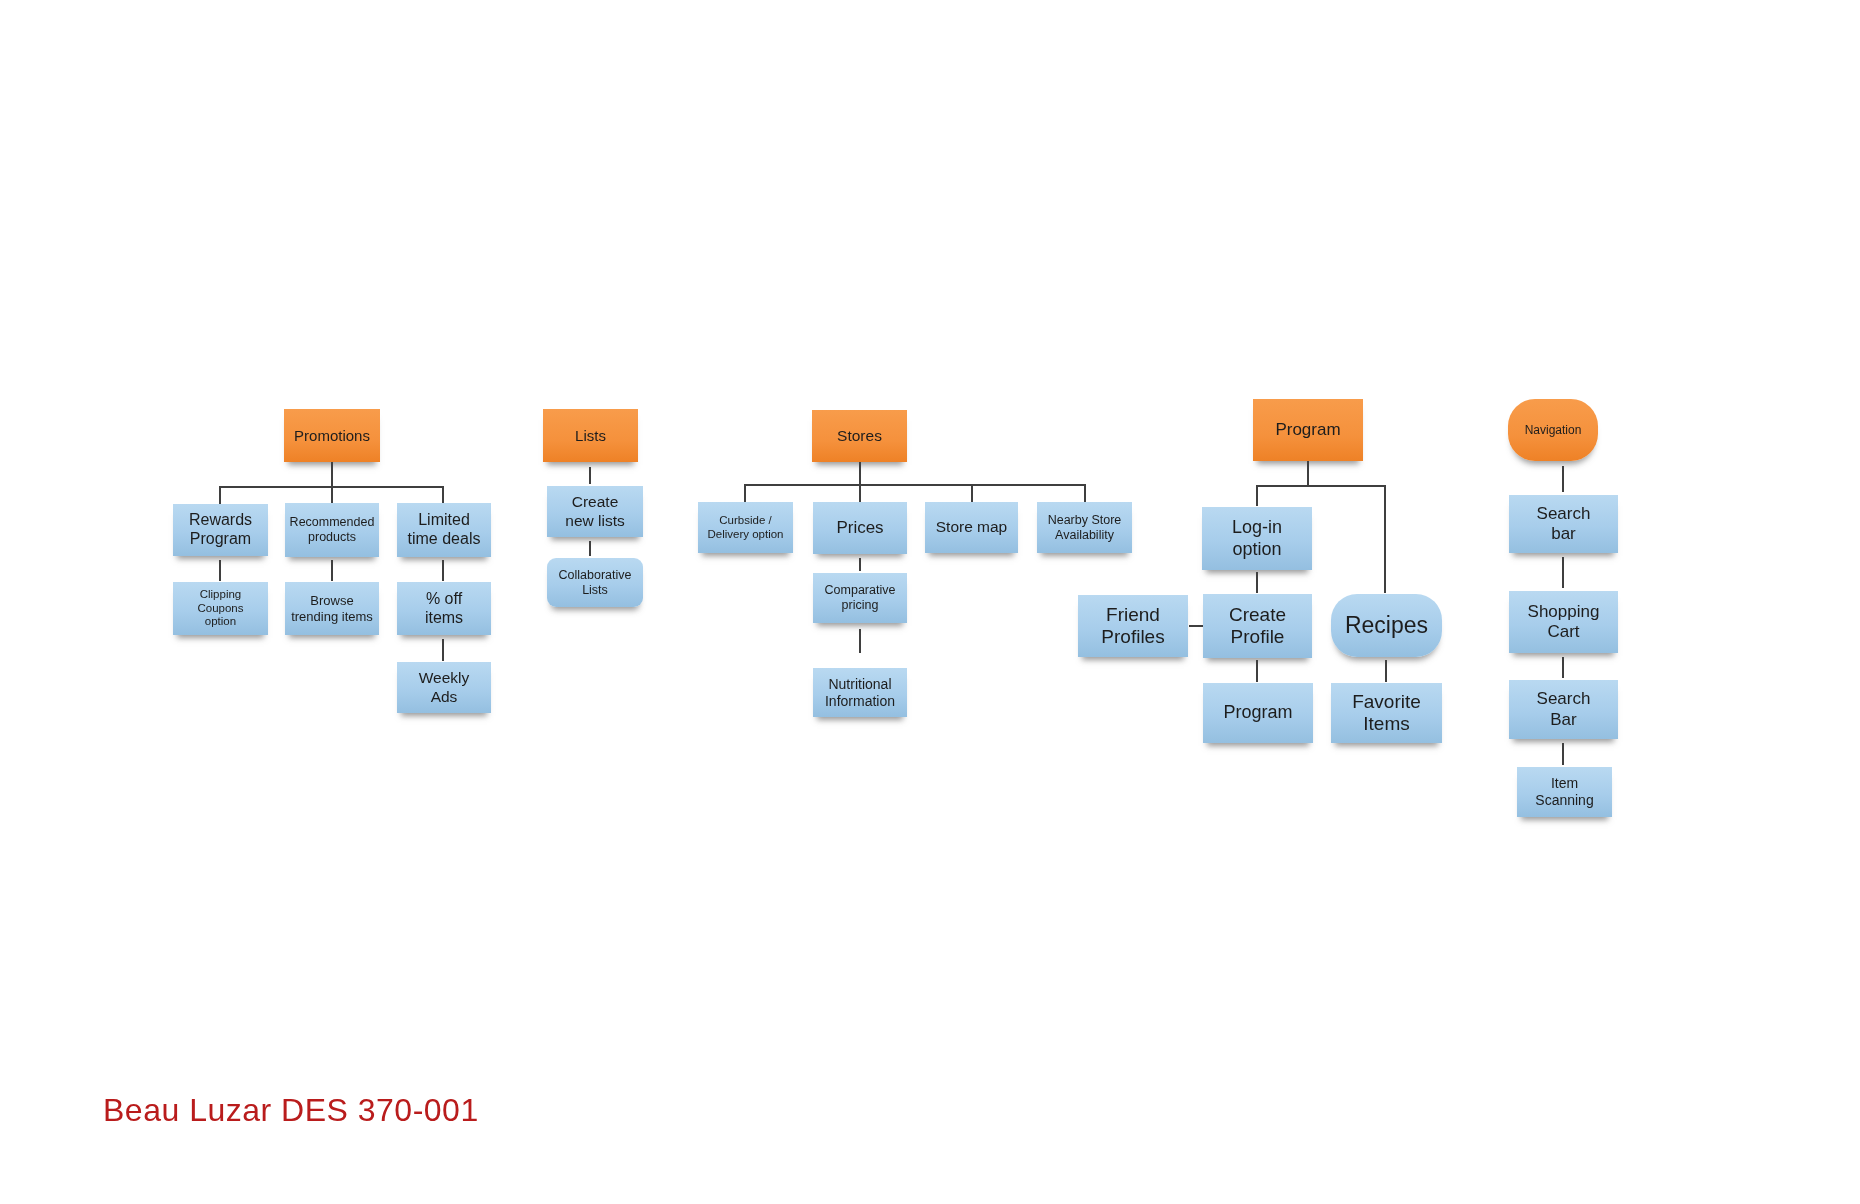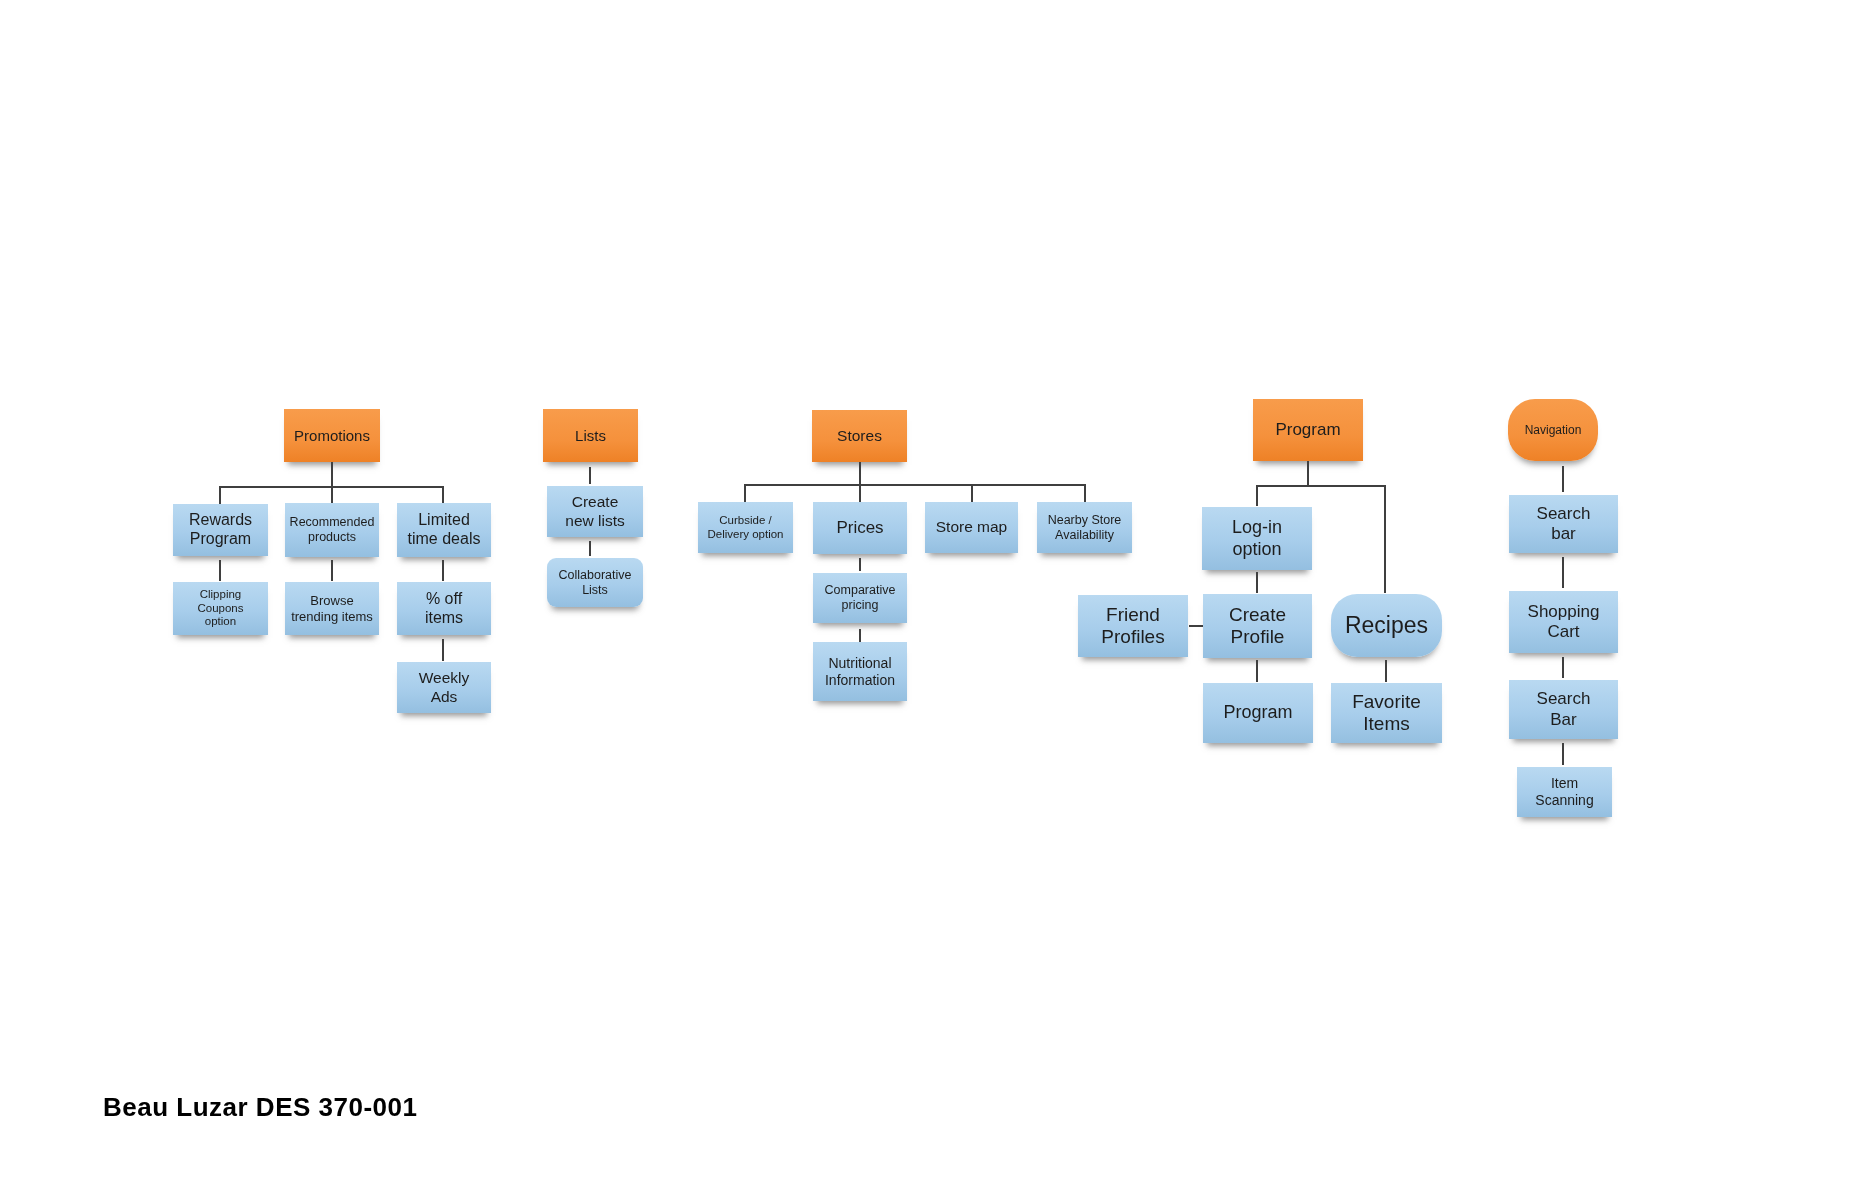--- a/index.html
+++ b/index.html
@@ -7,21 +7,21 @@
     position:relative;width:1860px;height:1204px;background:#ffffff;overflow:hidden;
     font-family:"Liberation Sans", sans-serif;
   }
   .title{
     position:absolute;left:100px;top:76px;margin:0;
     font-size:97px;font-weight:800;letter-spacing:-2px;line-height:1.05;
     color:#5E8762;font-family:"Liberation Sans", sans-serif;
   }
   .credit{
     position:absolute;left:103px;top:1092px;
-    font-size:26px;letter-spacing:0.5px;color:#000000;font-weight:bold;
+    font-size:32px;letter-spacing:0.5px;color:#b91c1c;
   }
   .note{
     position:absolute;box-sizing:border-box;
     display:flex;align-items:center;justify-content:center;
     text-align:center;white-space:pre-line;
     color:#1d1d1d;line-height:1.18;
     box-shadow:0 7px 6px -4px rgba(70,70,70,.55);
   }
   .note.orange{background:linear-gradient(180deg,#f89c4b 0%,#f5913c 60%,#ee8126 100%);}
   .note.blue{background:linear-gradient(180deg,#b9d9f1 0%,#a7cdeb 55%,#94bfe0 100%);}
@@ -80,21 +80,21 @@
 
   <div class="note orange" style="left:812px;top:410px;width:95px;height:52px;font-size:15.5px;">Stores</div>
   <div class="note blue" style="left:698px;top:502px;width:95px;height:51px;font-size:11.5px;">Curbside /
 Delivery option</div>
   <div class="note blue" style="left:813px;top:502px;width:94px;height:52px;font-size:17px;">Prices</div>
   <div class="note blue" style="left:925px;top:502px;width:93px;height:51px;font-size:15.5px;">Store map</div>
   <div class="note blue" style="left:1037px;top:502px;width:95px;height:51px;font-size:12.5px;">Nearby Store
 Availability</div>
   <div class="note blue" style="left:813px;top:573px;width:94px;height:50px;font-size:12.5px;">Comparative
 pricing</div>
-  <div class="note blue" style="left:813px;top:642px;width:94px;height:59px;font-size:14px;">Nutritional
+  <div class="note blue" style="left:813px;top:668px;width:94px;height:49px;font-size:14px;">Nutritional
 Information</div>
 
   <div class="line" style="left:1307px;top:461px;width:2px;height:26px;"></div>
   <div class="line" style="left:1256px;top:485px;width:130px;height:2px;"></div>
   <div class="line" style="left:1256px;top:485px;width:2px;height:21px;"></div>
   <div class="line" style="left:1384px;top:485px;width:2px;height:108px;"></div>
   <div class="line" style="left:1256px;top:572px;width:2px;height:21px;"></div>
   <div class="line" style="left:1189px;top:625px;width:14px;height:2px;"></div>
   <div class="line" style="left:1256px;top:660px;width:2px;height:22px;"></div>
   <div class="line" style="left:1385px;top:660px;width:2px;height:22px;"></div>

